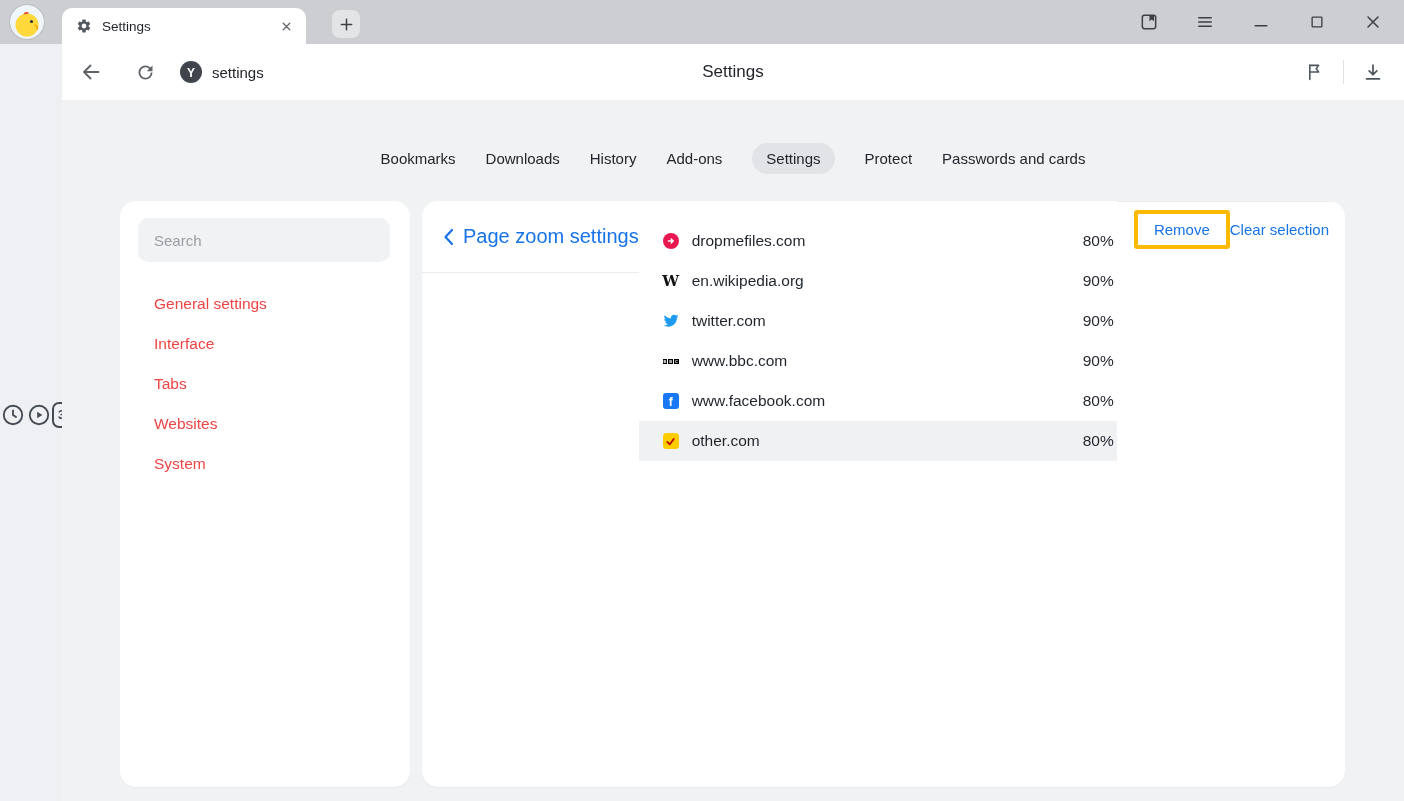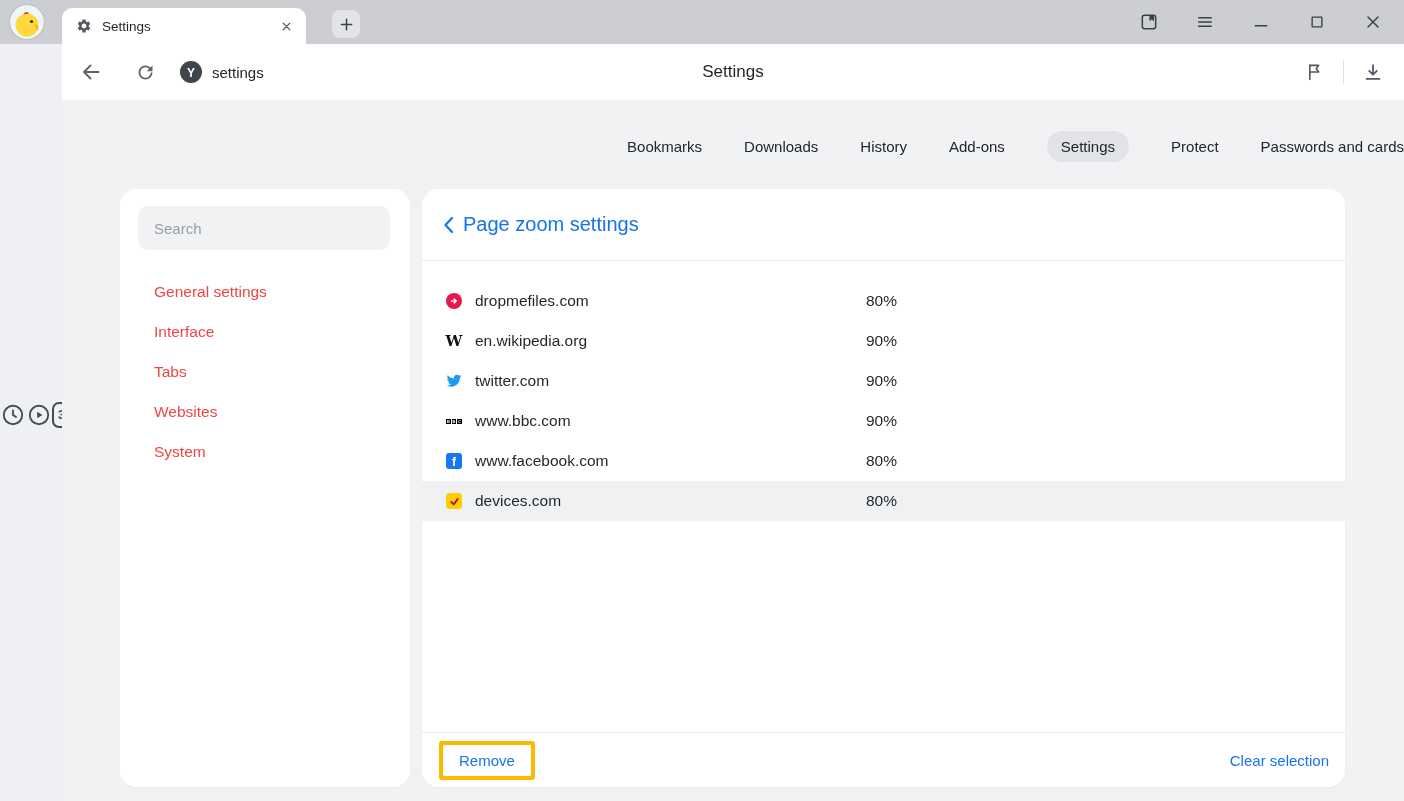--- a/index.html
+++ b/index.html
@@ -38,37 +38,37 @@
   .tb-btn{width:26px;height:26px;display:flex;align-items:center;justify-content:center;cursor:pointer;}
   .tb-reload{margin-left:28px;}
   .addr{display:flex;align-items:center;margin-left:22px;cursor:pointer;}
   .addr-text{margin-left:10px;font-size:15px;color:#23262b;}
   .tb-title{position:absolute;left:50%;transform:translateX(-50%);font-size:17px;color:#1f2329;}
   .tb-right{position:absolute;right:18px;top:0;height:56px;display:flex;align-items:center;gap:16px;}
   .tb-divider{width:1px;height:24px;background:#dfe1e4;}
 
   
   .content{flex:1;background:#f1f2f4;display:flex;flex-direction:column;min-height:0;}
-  .nav-tabs{margin-top:31px;flex:none;display:flex;justify-content:flex-end;align-items:center;gap:42px;font-size:15px;color:#23262c;}
+  .nav-tabs{margin-top:43px;flex:none;display:flex;justify-content:center;align-items:center;gap:30px;font-size:15px;color:#23262c;}
   .nav-tab{padding:7px 0;cursor:pointer;white-space:nowrap;}
   .nav-tab.active{background:#e1e3e7;border-radius:17px;padding:7px 14px;}
 
   .cards{flex:1;display:flex;gap:12px;margin:27px 59px 14px 58px;min-height:0;}
   .card{background:#fff;border-radius:16px;box-shadow:0 1px 2px rgba(0,0,0,.04);}
 
   
   .card-left{width:290px;flex:none;padding-top:17px;box-sizing:border-box;}
   .search-wrap{margin:0 20px 0 18px;height:44px;background:#f1f2f4;border-radius:10px;display:flex;align-items:center;padding:0 14px;box-sizing:border-box;}
   .search-input{border:none;background:transparent;outline:none;font-size:15px;color:#be185d;width:100%;font-family:inherit;}
   .search-input::placeholder{color:#999da3;}
   .side-list{margin-top:22px;}
   .side-item{height:40px;display:flex;align-items:center;padding-left:34px;font-size:15.5px;color:#ef4444;cursor:pointer;}
 
   
-  .card-right{flex:1;position:relative;display:flex;flex-direction:column;overflow:hidden;min-width:0;}
+  .card-right{flex:1;position:relative;display:flex;flex-direction:row;overflow:hidden;min-width:0;}
   .panel-head{height:71px;flex:none;display:flex;align-items:center;padding-left:21px;border-bottom:1px solid #ececee;color:var(--accent-blue,#1673e8);cursor:pointer;}
   .chev{display:flex;margin-right:9px;}
   .panel-title{font-size:20px;}
   .rows{padding-top:20px;flex:1;overflow:hidden;}
   .zrow{height:40px;display:flex;align-items:center;padding-left:24px;position:relative;font-size:15.5px;color:#1f242b;cursor:pointer;}
   .zrow.selected{background:var(--selected-row,#f0f1f3);}
   .fav{width:16px;height:16px;flex:none;display:flex;align-items:center;justify-content:center;margin-right:13px;}
   .zoom-val{position:absolute;left:444px;}
   .panel-foot{flex:none;height:54px;border-top:1px solid #ececee;display:flex;align-items:center;justify-content:space-between;padding:0 16px 0 17px;}
   .remove-box{border:4px solid var(--highlight-gold,#fbba00);border-radius:3px;padding:7px 16px;color:var(--accent-blue,#1673e8);font-size:15px;cursor:pointer;background:#fff;}
@@ -309,21 +309,21 @@
                 <span class="fav fav-fb">f</span>
                 <span>www.facebook.com</span>
                 <span class="zoom-val">80%</span>
               </div>
               <div class="zrow selected">
                 <span class="fav fav-ya">
                   <svg width="13" height="13" viewBox="0 0 16 16" fill="none" stroke="#b50909" stroke-width="2.2" stroke-linecap="round" stroke-linejoin="round">
                       <path d="M4 8.5l3 3 5-6.5"></path>
                     </svg>
                 </span>
-                <span>devices.com</span>
+                <span>other.com</span>
                 <span class="zoom-val">80%</span>
               </div>
             </div>
 
             <div class="panel-foot">
               <span class="remove-box">Remove</span>
               <span class="clear-link">Clear selection</span>
             </div>
           </div>
 

